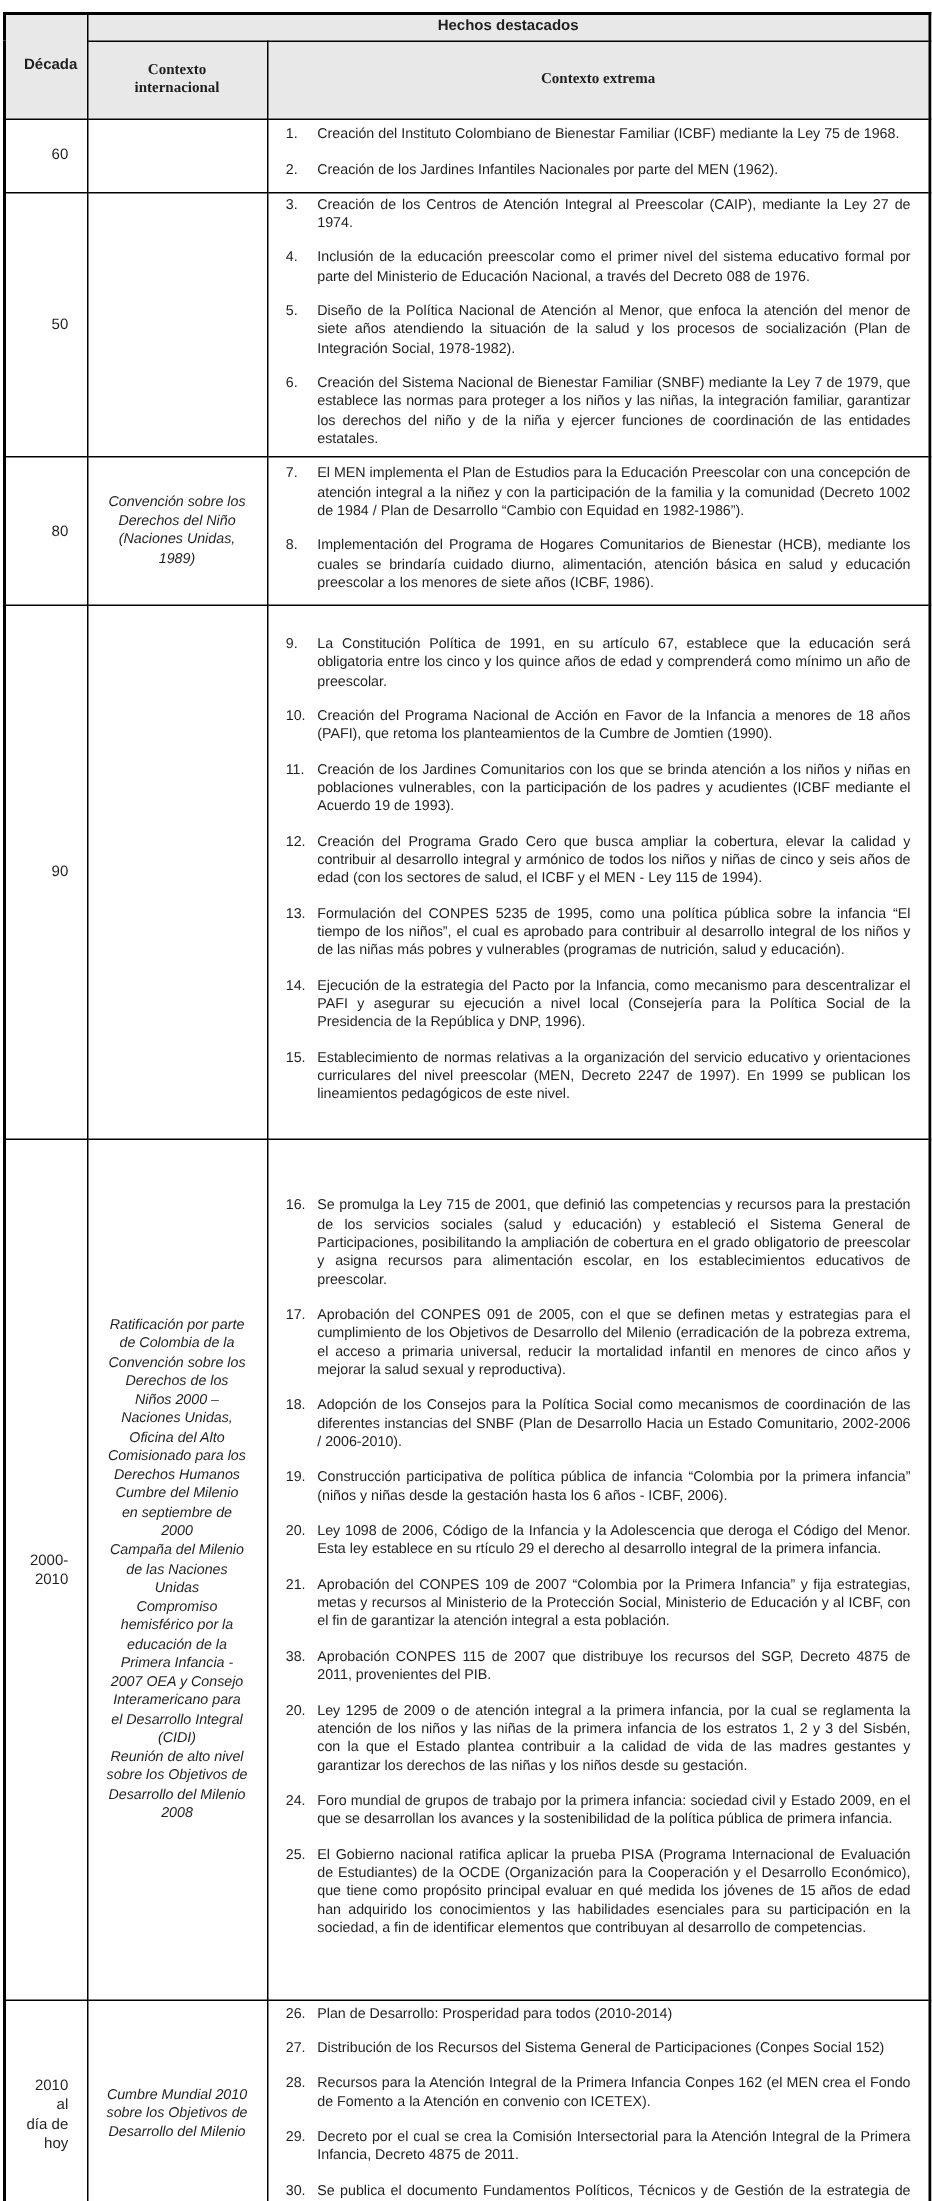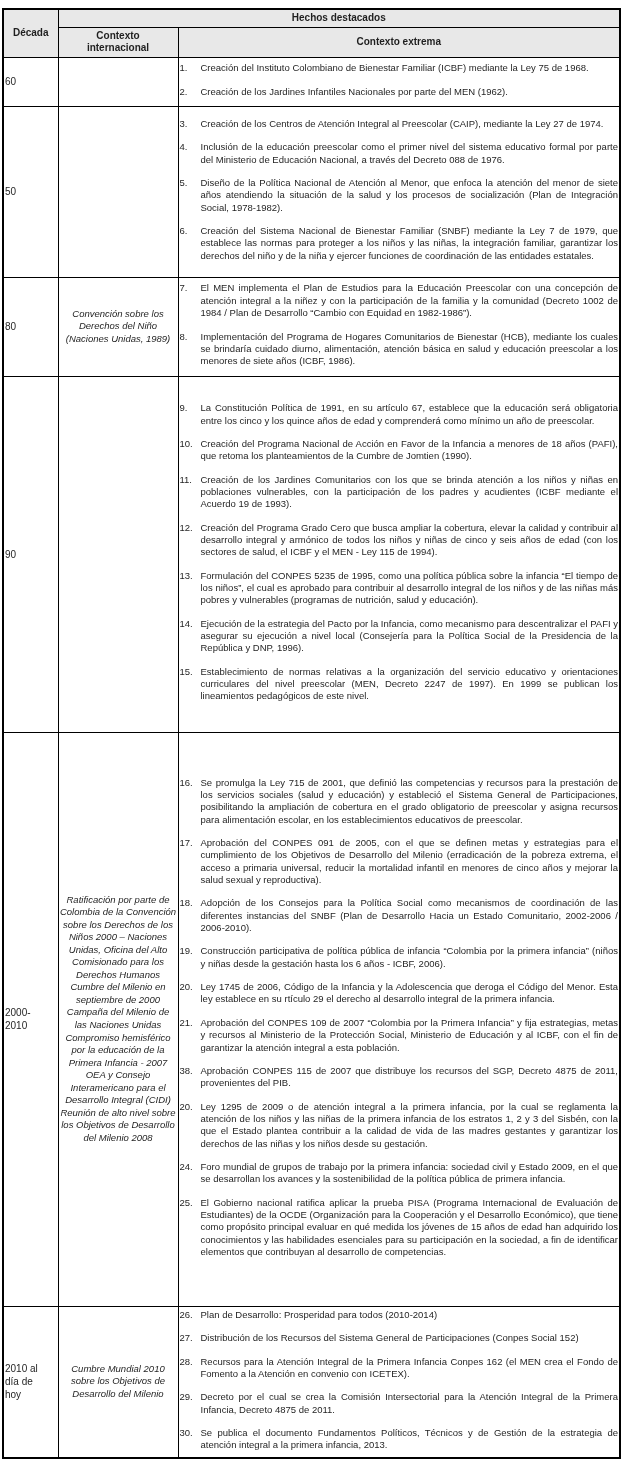--- a/index.html
+++ b/index.html
@@ -17,35 +17,35 @@
   }
   .page{padding:8px 2px 7px 2px;}
   table.timeline{
     width:617px;
     border-collapse:collapse;
     border:2px solid var(--border);
     table-layout:fixed;
   }
   table.timeline td, table.timeline th{
     border:1px solid var(--border);
-    padding:2px 1px;
+    padding:2px 12px;
     vertical-align:middle;
   }
   th{
     background:var(--header-bg);
     font-weight:bold;
     font-size:10px;
     text-align:center;
     line-height:1.25;
   }
   .hr1{height:16px;}
-  .hr2{height:30px;}
+  .hr2{height:52px;font-family:Liberation Serif, serif;}
   .pre{white-space:pre-line;}
   td.decade-cell{
-    text-align:left;
+    text-align:right;
     font-size:10px;
     white-space:pre-line;
     line-height:1.3;
   }
   td.intl-cell{
     text-align:center;
     font-size:9.5px;
     line-height:1.32;
     padding:4px 3px;
     font-style:italic;
@@ -202,21 +202,21 @@
           <div class="item">
               <span class="num">18.</span>
               <span class="txt">Adopción de los Consejos para la Política Social como mecanismos de coordinación de las diferentes instancias del SNBF (Plan de Desarrollo Hacia un Estado Comunitario, 2002-2006 / 2006-2010).</span>
             </div>
           <div class="item">
               <span class="num">19.</span>
               <span class="txt">Construcción participativa de política pública de infancia “Colombia por la primera infancia” (niños y niñas desde la gestación hasta los 6 años - ICBF, 2006).</span>
             </div>
           <div class="item">
               <span class="num">20.</span>
-              <span class="txt">Ley 1745 de 2006, Código de la Infancia y la Adolescencia que deroga el Código del Menor. Esta ley establece en su rtículo 29 el derecho al desarrollo integral de la primera infancia.</span>
+              <span class="txt">Ley 1098 de 2006, Código de la Infancia y la Adolescencia que deroga el Código del Menor. Esta ley establece en su rtículo 29 el derecho al desarrollo integral de la primera infancia.</span>
             </div>
           <div class="item">
               <span class="num">21.</span>
               <span class="txt">Aprobación del CONPES 109 de 2007 “Colombia por la Primera Infancia” y fija estrategias, metas y recursos al Ministerio de la Protección Social, Ministerio de Educación y al ICBF, con el fin de garantizar la atención integral a esta población.</span>
             </div>
           <div class="item">
               <span class="num">38.</span>
               <span class="txt">Aprobación CONPES 115 de 2007 que distribuye los recursos del SGP, Decreto 4875 de 2011, provenientes del PIB.</span>
             </div>
           <div class="item">

